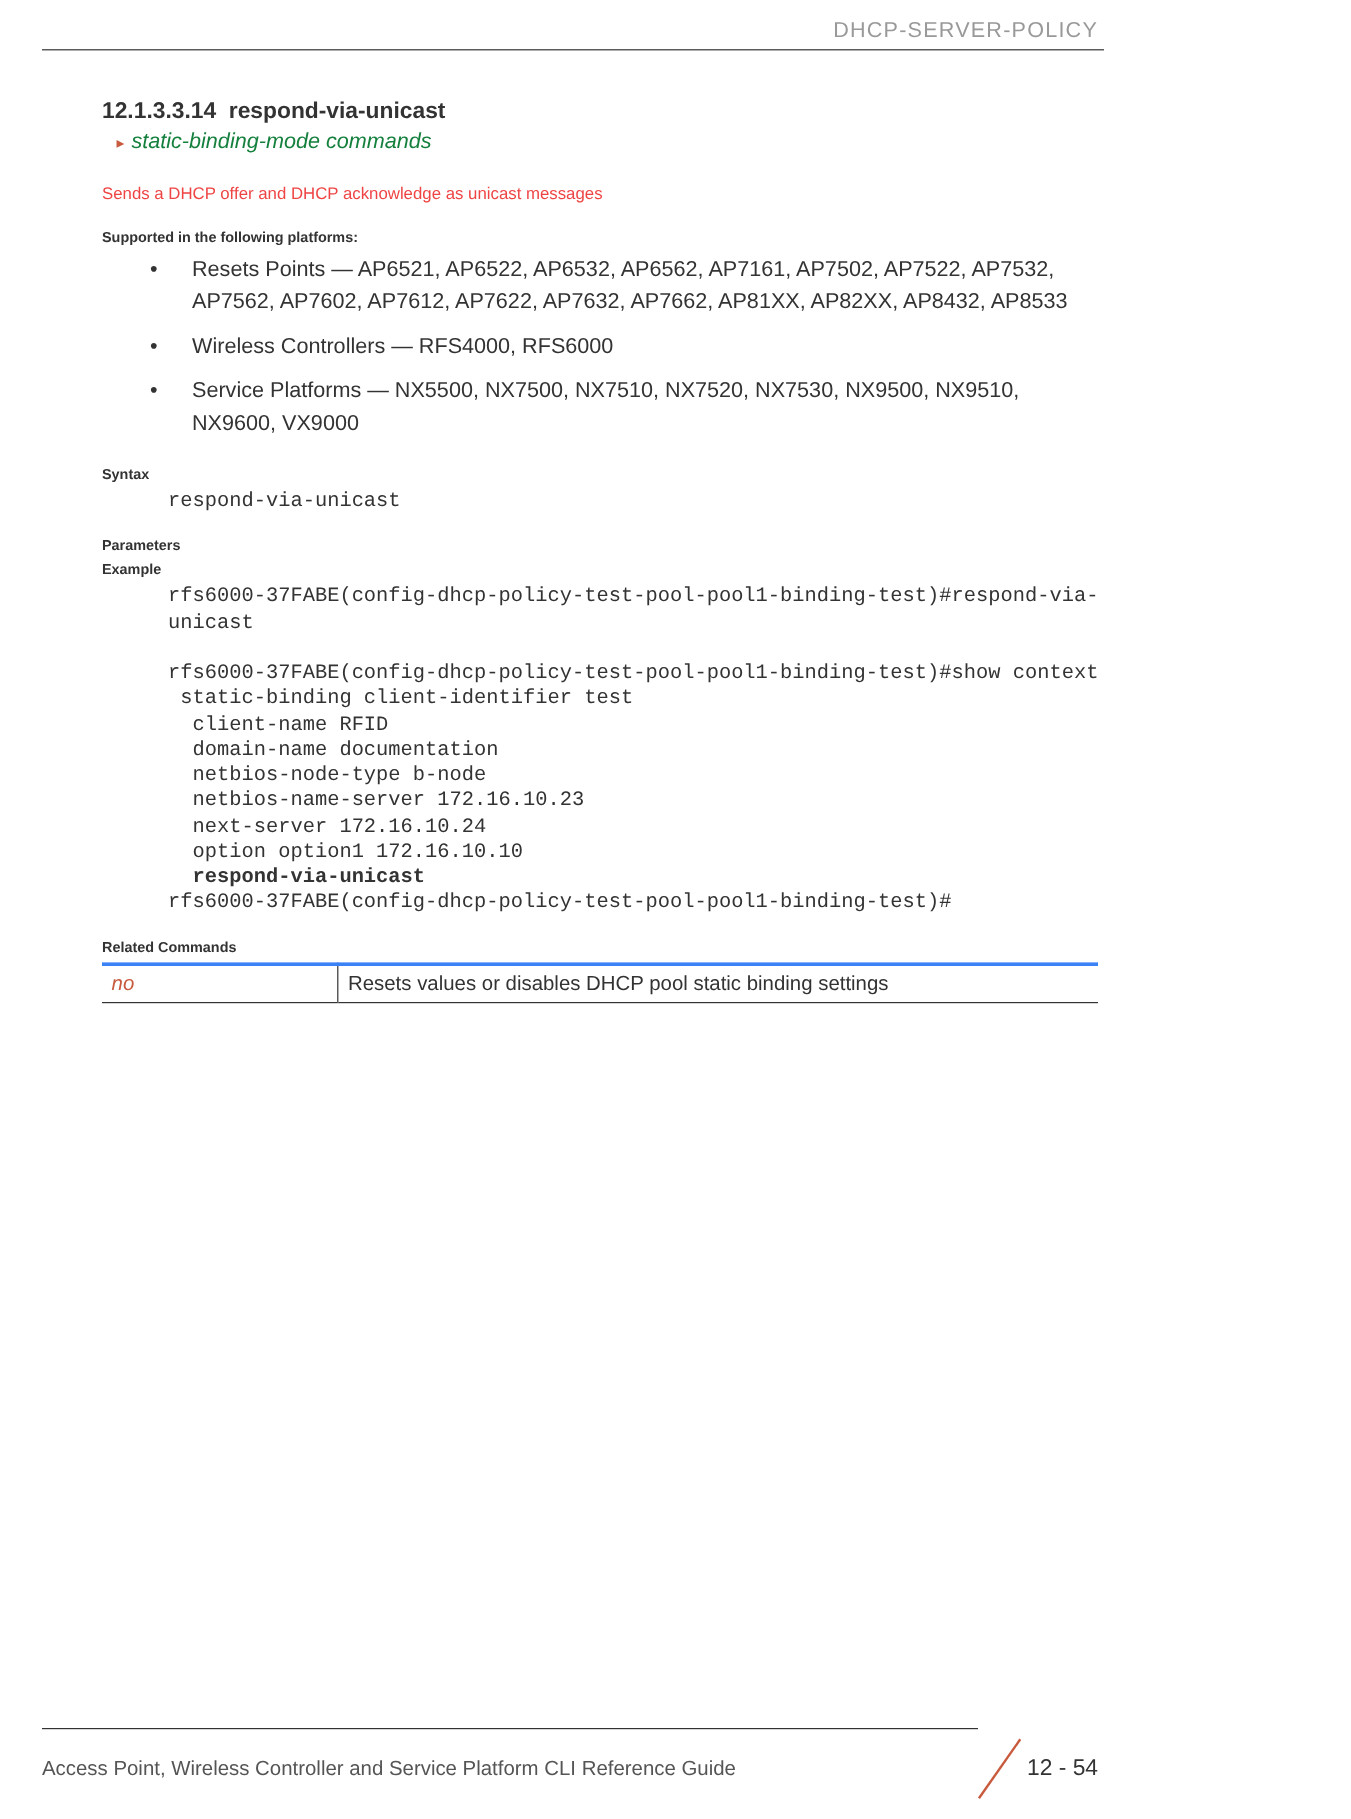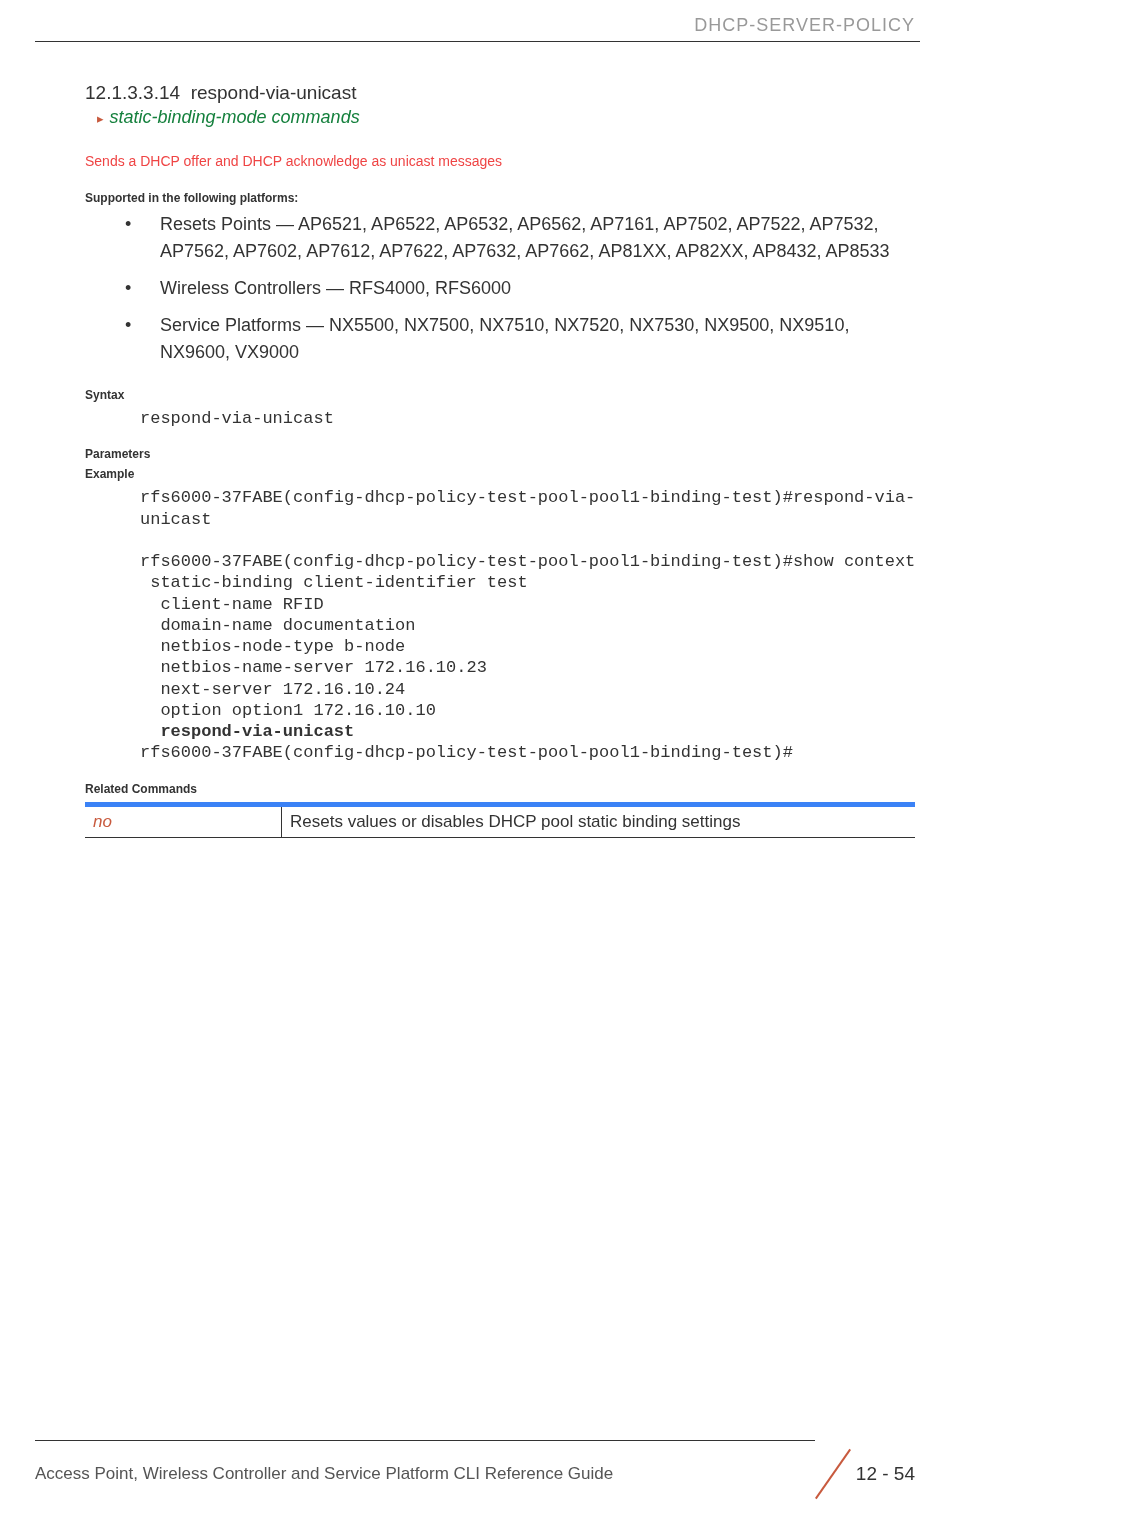--- a/index.html
+++ b/index.html
@@ -24,21 +24,21 @@
       letter-spacing: 1px;
     }
     .header-line {
       border-top: 1px solid #333;
       margin: 0 80px 0 35px;
     }
     .content {
       padding: 40px 85px 0 85px;
     }
     .section-heading {
-      font-weight: normal;
+      font-weight: bold;
       font-size: 19px;
       margin-bottom: 3px;
     }
     .breadcrumb {
       color: #15803d;
       font-style: italic;
       font-size: 18px;
       margin-left: 12px;
       margin-bottom: 25px;
     }
@@ -85,21 +85,21 @@
       margin: 6px 0 18px 55px;
       line-height: 1.25;
     }
     .none-text {
       font-size: 18px;
       margin-bottom: 18px;
     }
     .related-table {
       width: 100%;
       border-collapse: collapse;
-      border-top: 5px solid #3b82f6;
+      border-top: 3px solid #3b82f6;
       border-bottom: 1px solid #333;
       margin-top: 3px;
     }
     .related-table td {
       padding: 5px 8px;
       font-size: 17px;
     }
     .related-table td:first-child {
       border-right: 1px solid #333;
       width: 180px;

